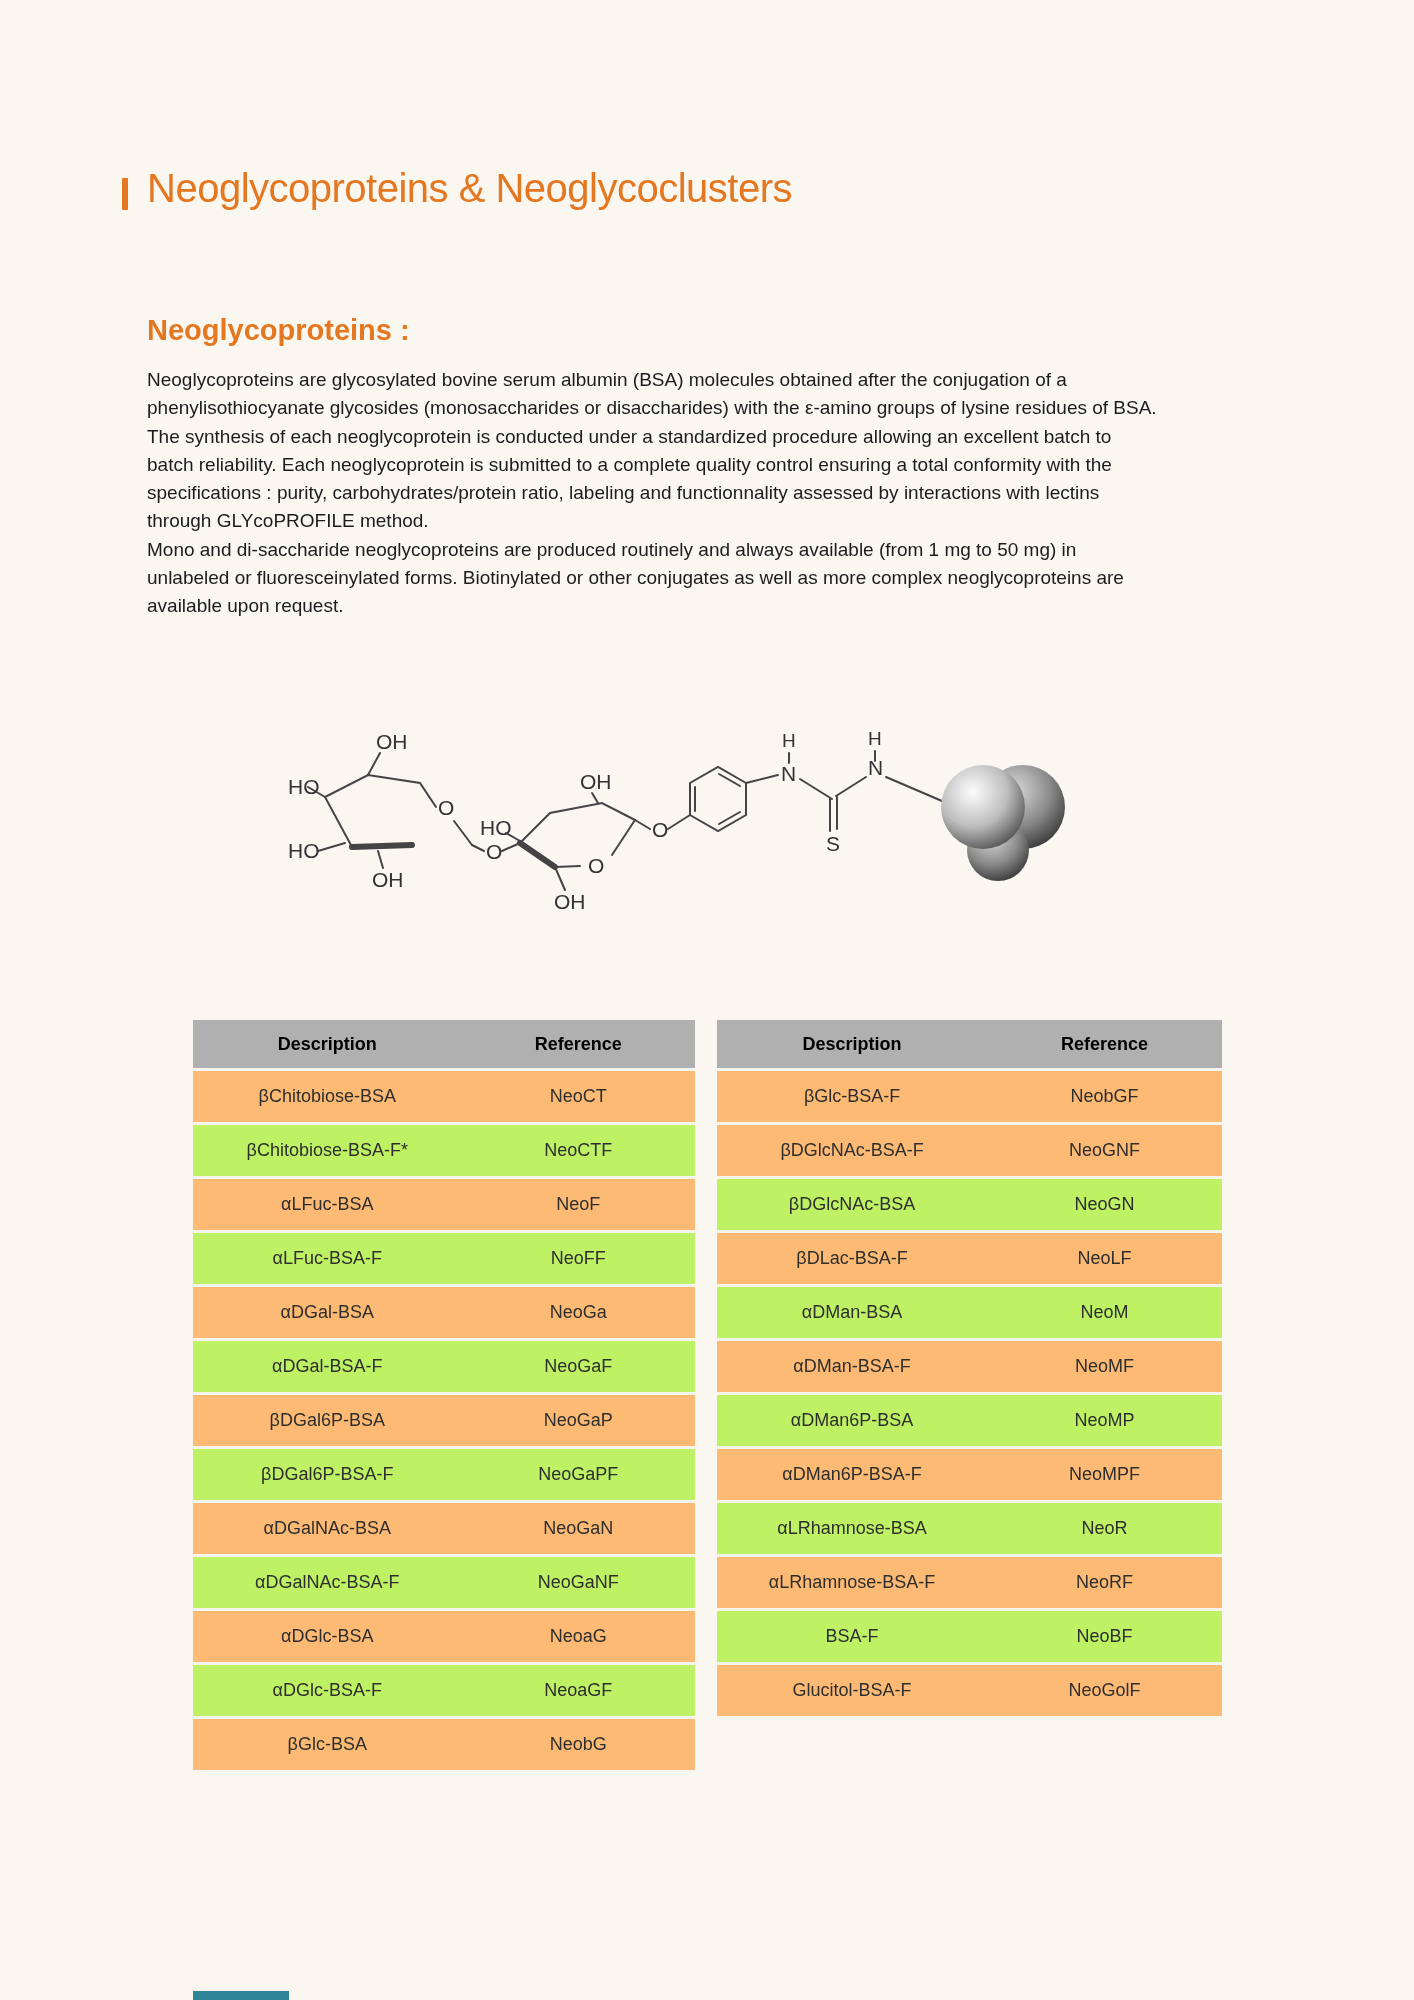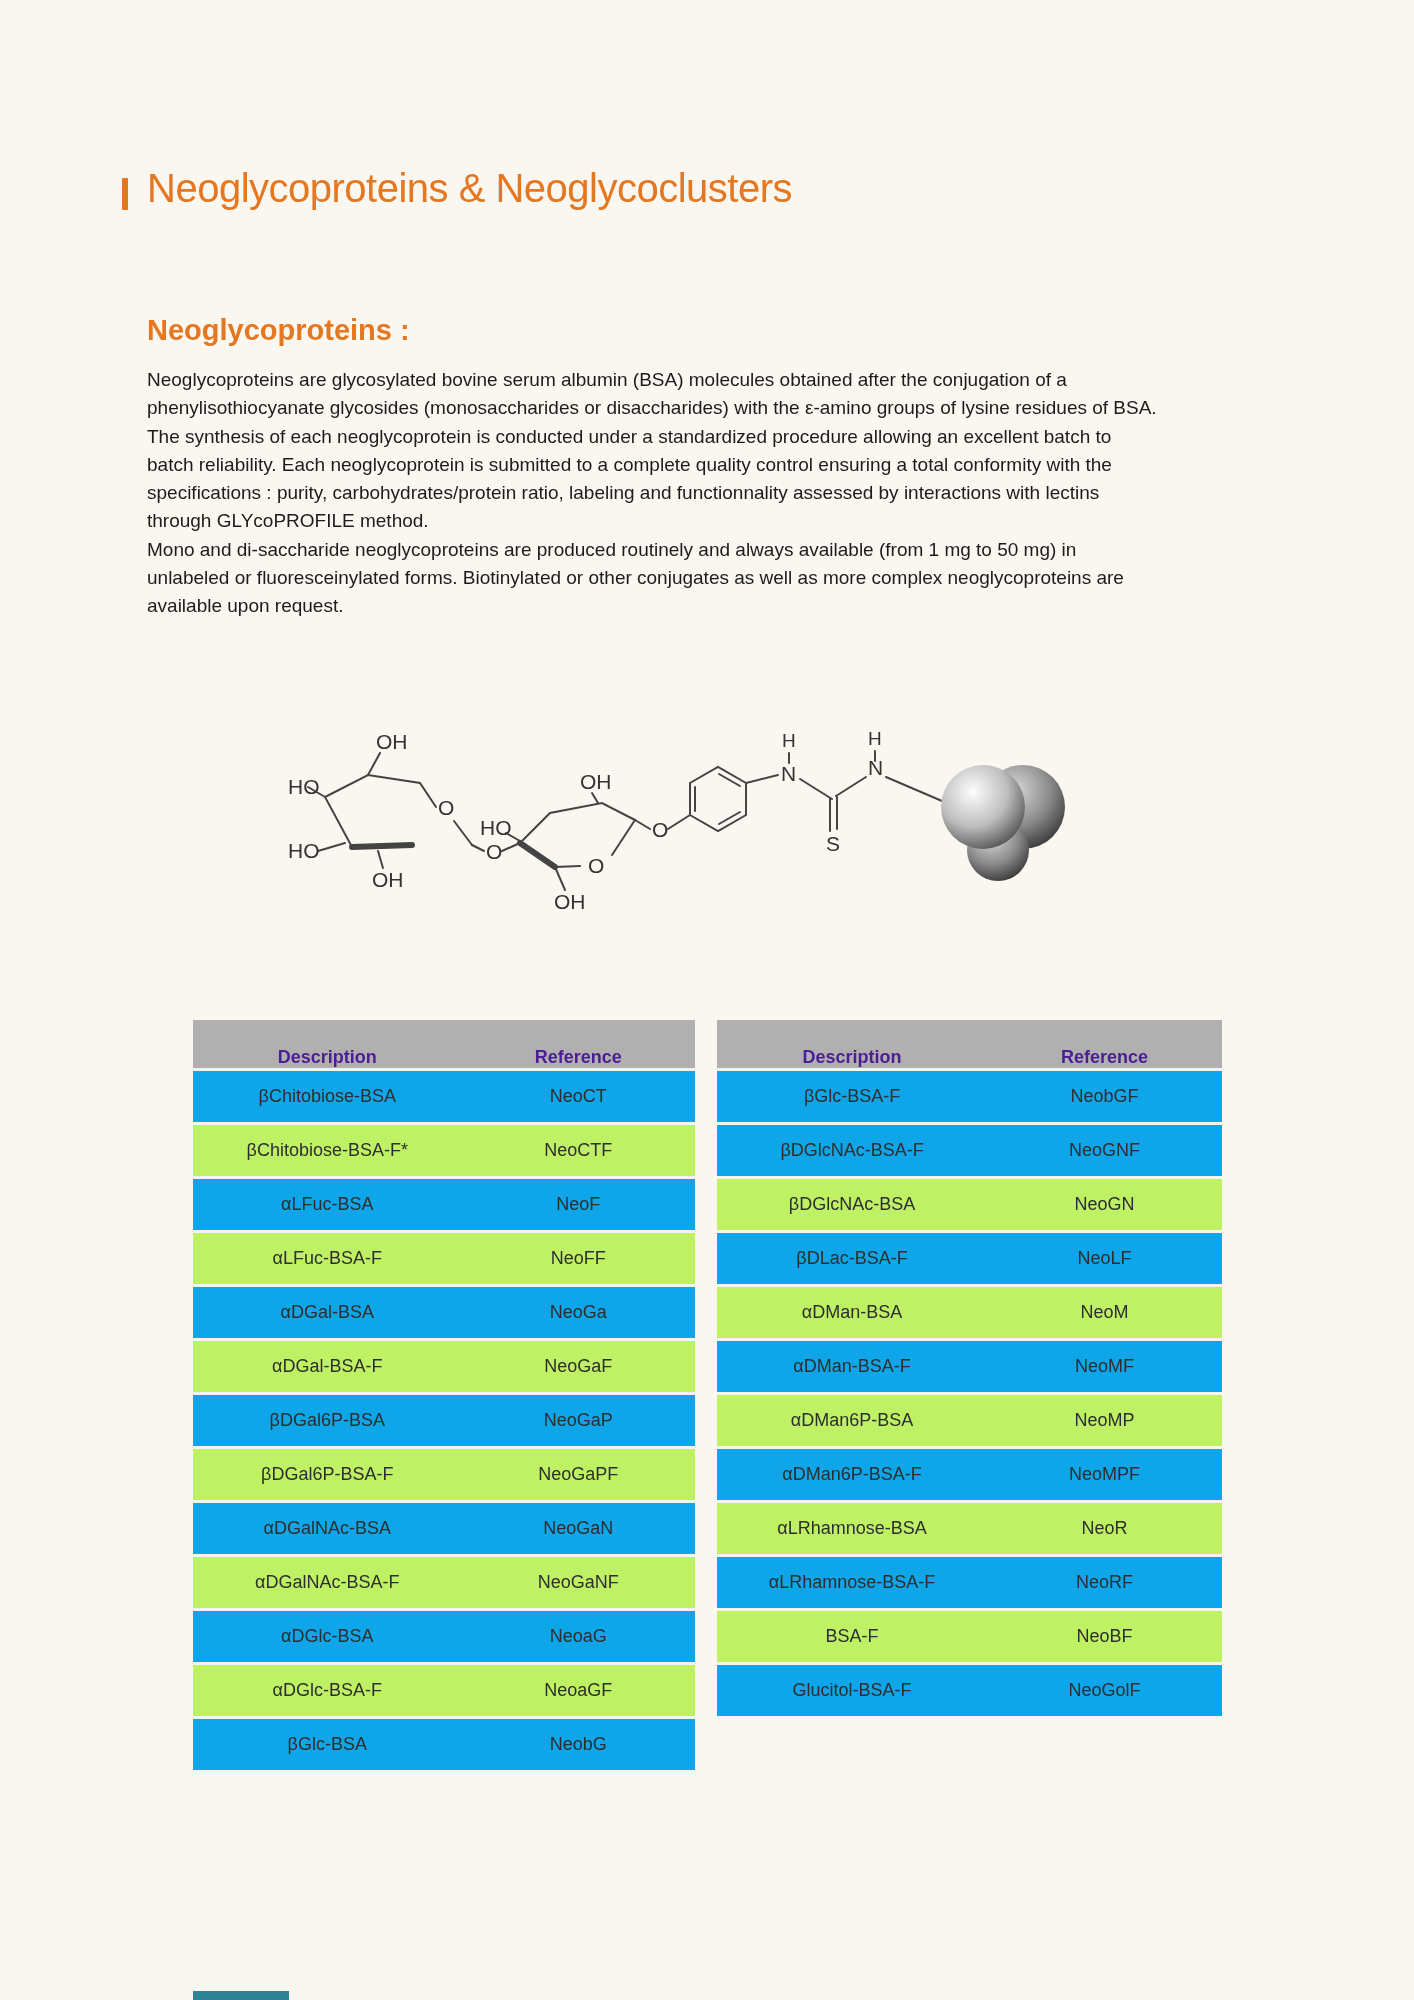--- a/index.html
+++ b/index.html
@@ -38,22 +38,22 @@
     position:absolute;top:1020px;
     display:flex;flex-direction:column;
     font-size:18px;
   }
   .neo-table.left{left:193px;width:502px;}
   .neo-table.right{left:717px;width:505px;}
   .trow{
     display:flex;align-items:center;
     height:51px;border-bottom:3px solid #f6f4ee;
   }
-  .trow.thead{background:#b0b0b0;font-weight:700;color:#4c1d95;height:48px;align-items:flex-end;}
-  .trow.odd{background:#0ea5e9;color:#2e2e2e;}
+  .trow.thead{background:#b0b0b0;font-weight:700;color:#000000;height:48px;}
+  .trow.odd{background:#fdba74;color:#2e2e2e;}
   .trow.even{background:#bef264;color:#2e2e2e;}
   .tcell{flex:1;text-align:center;}
   .tcell:first-child{flex:1.15;}
   .footer-cut{
     position:absolute;left:193px;top:1991px;width:96px;height:9px;
     background:#2f8396;
   }
   svg text{fill:#333;font-family:"Liberation Sans", sans-serif;}
 </style>
 </head>

